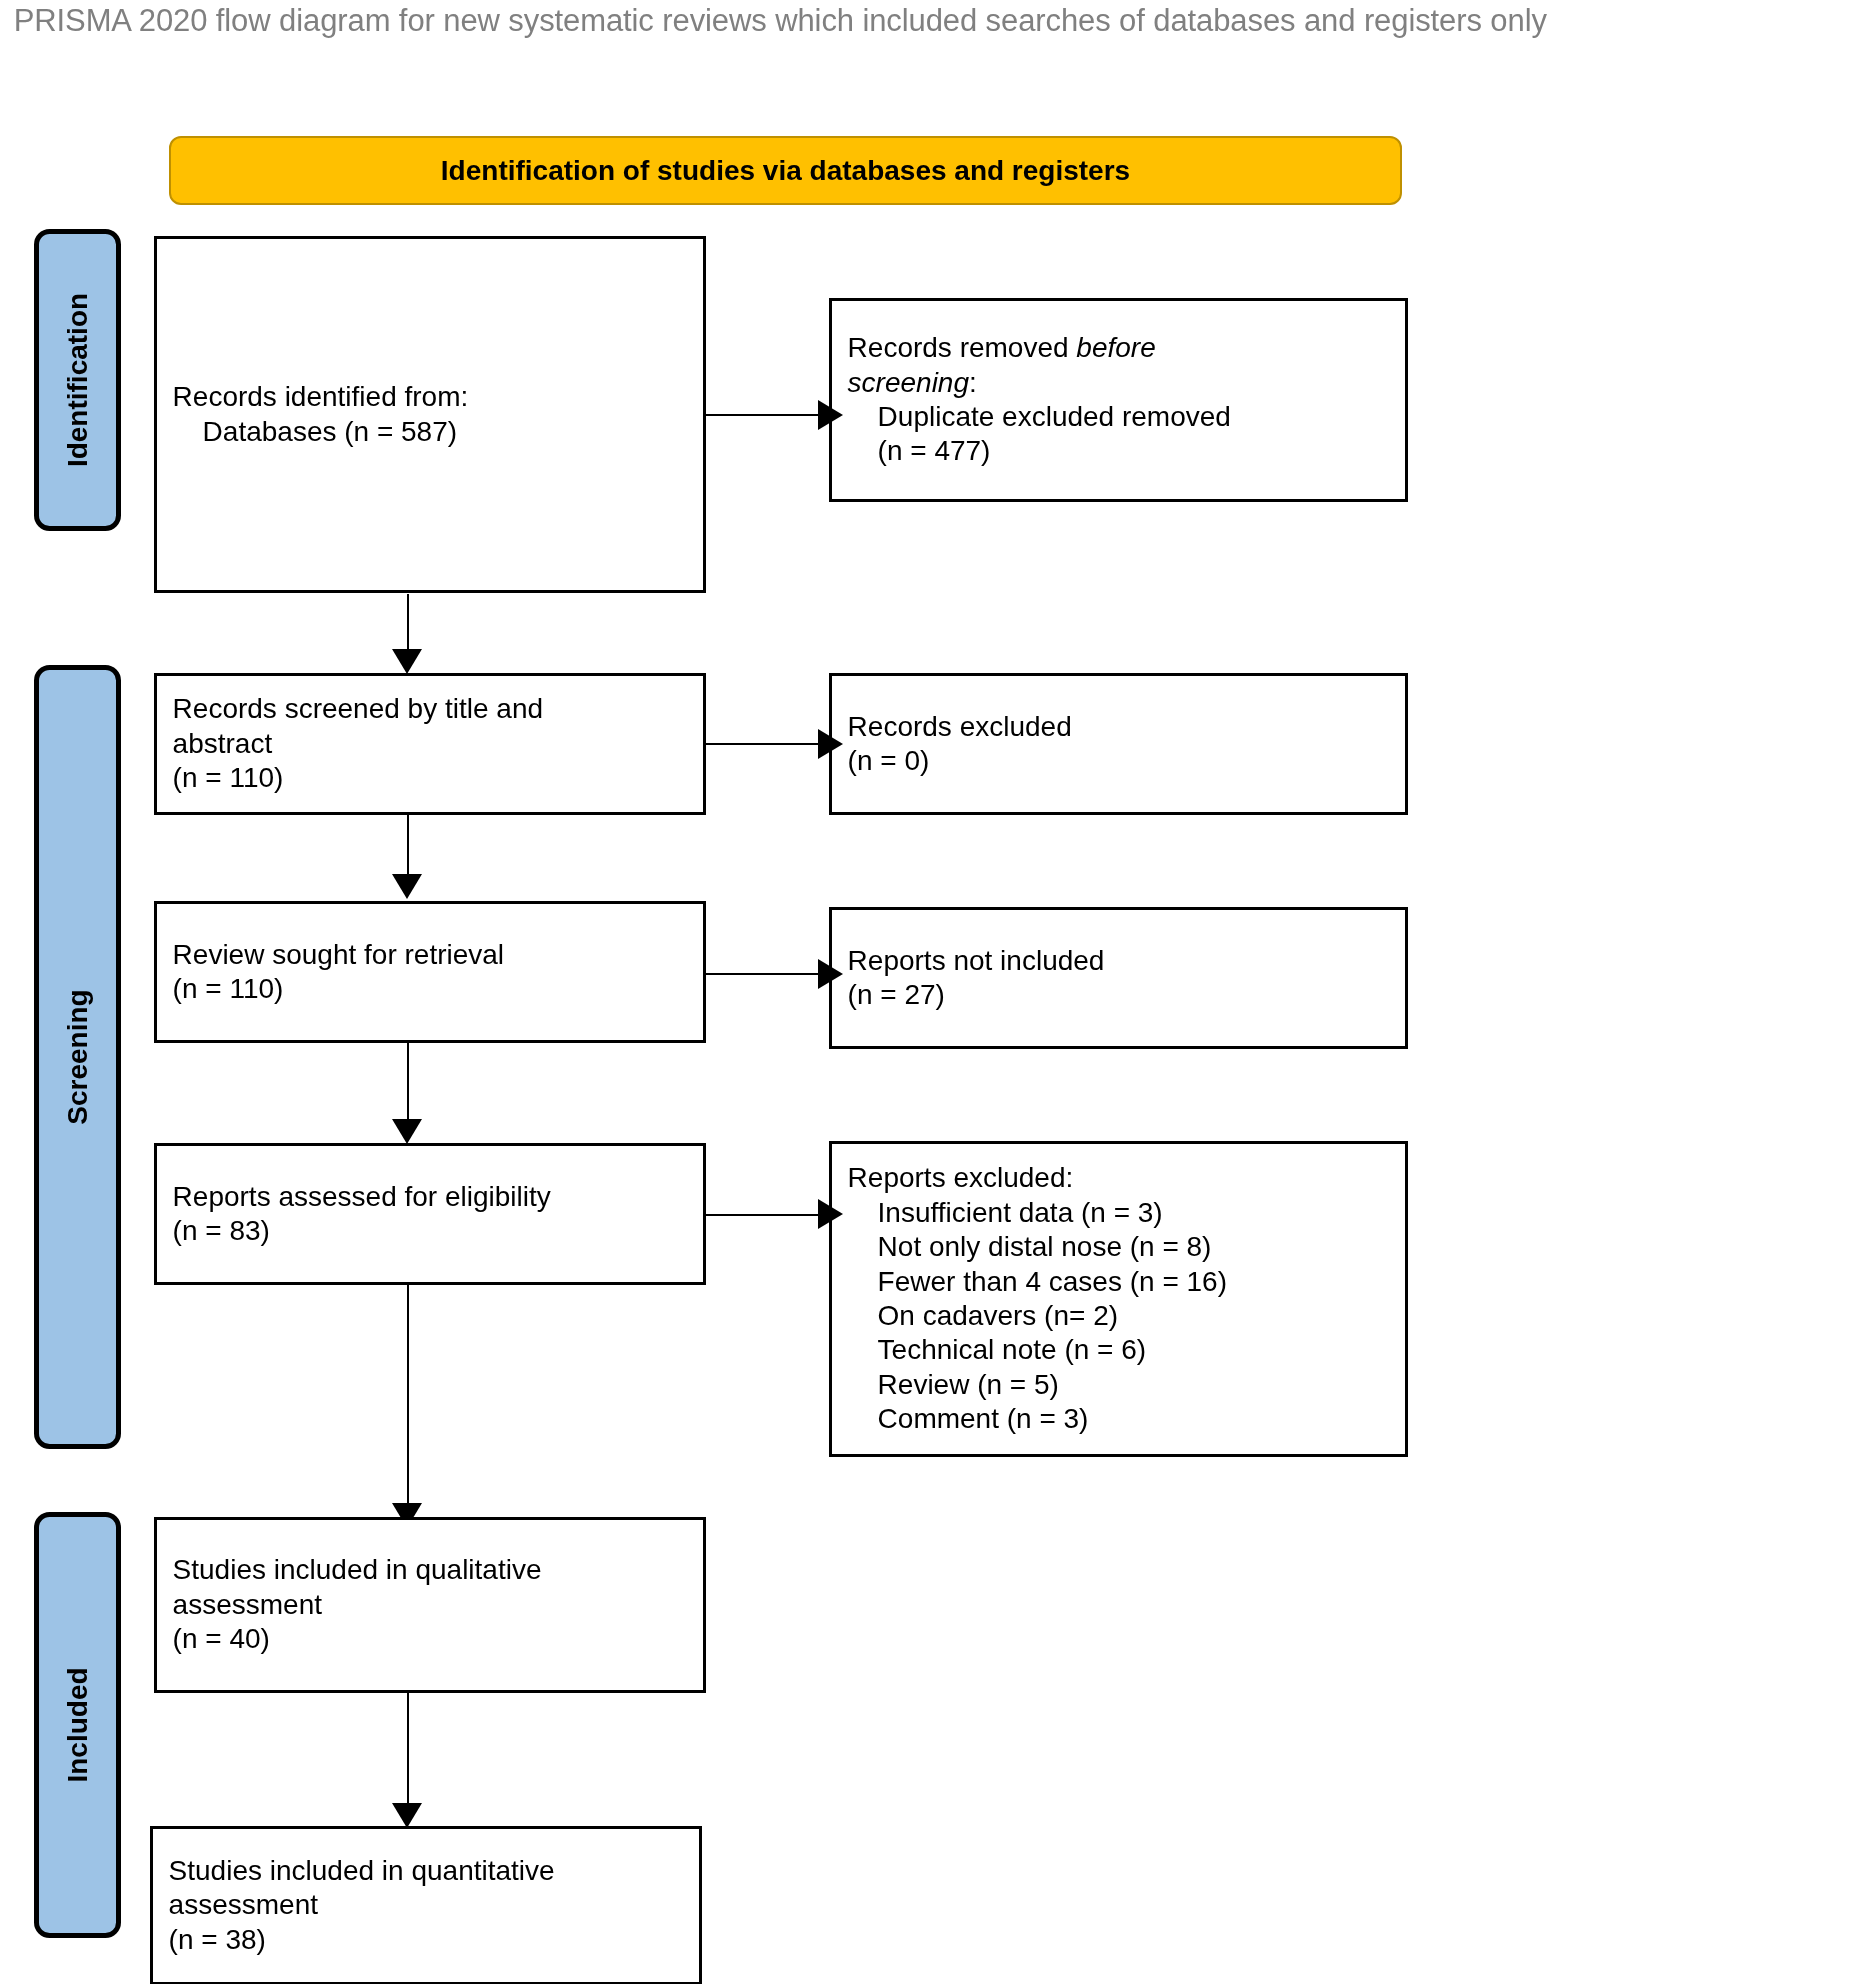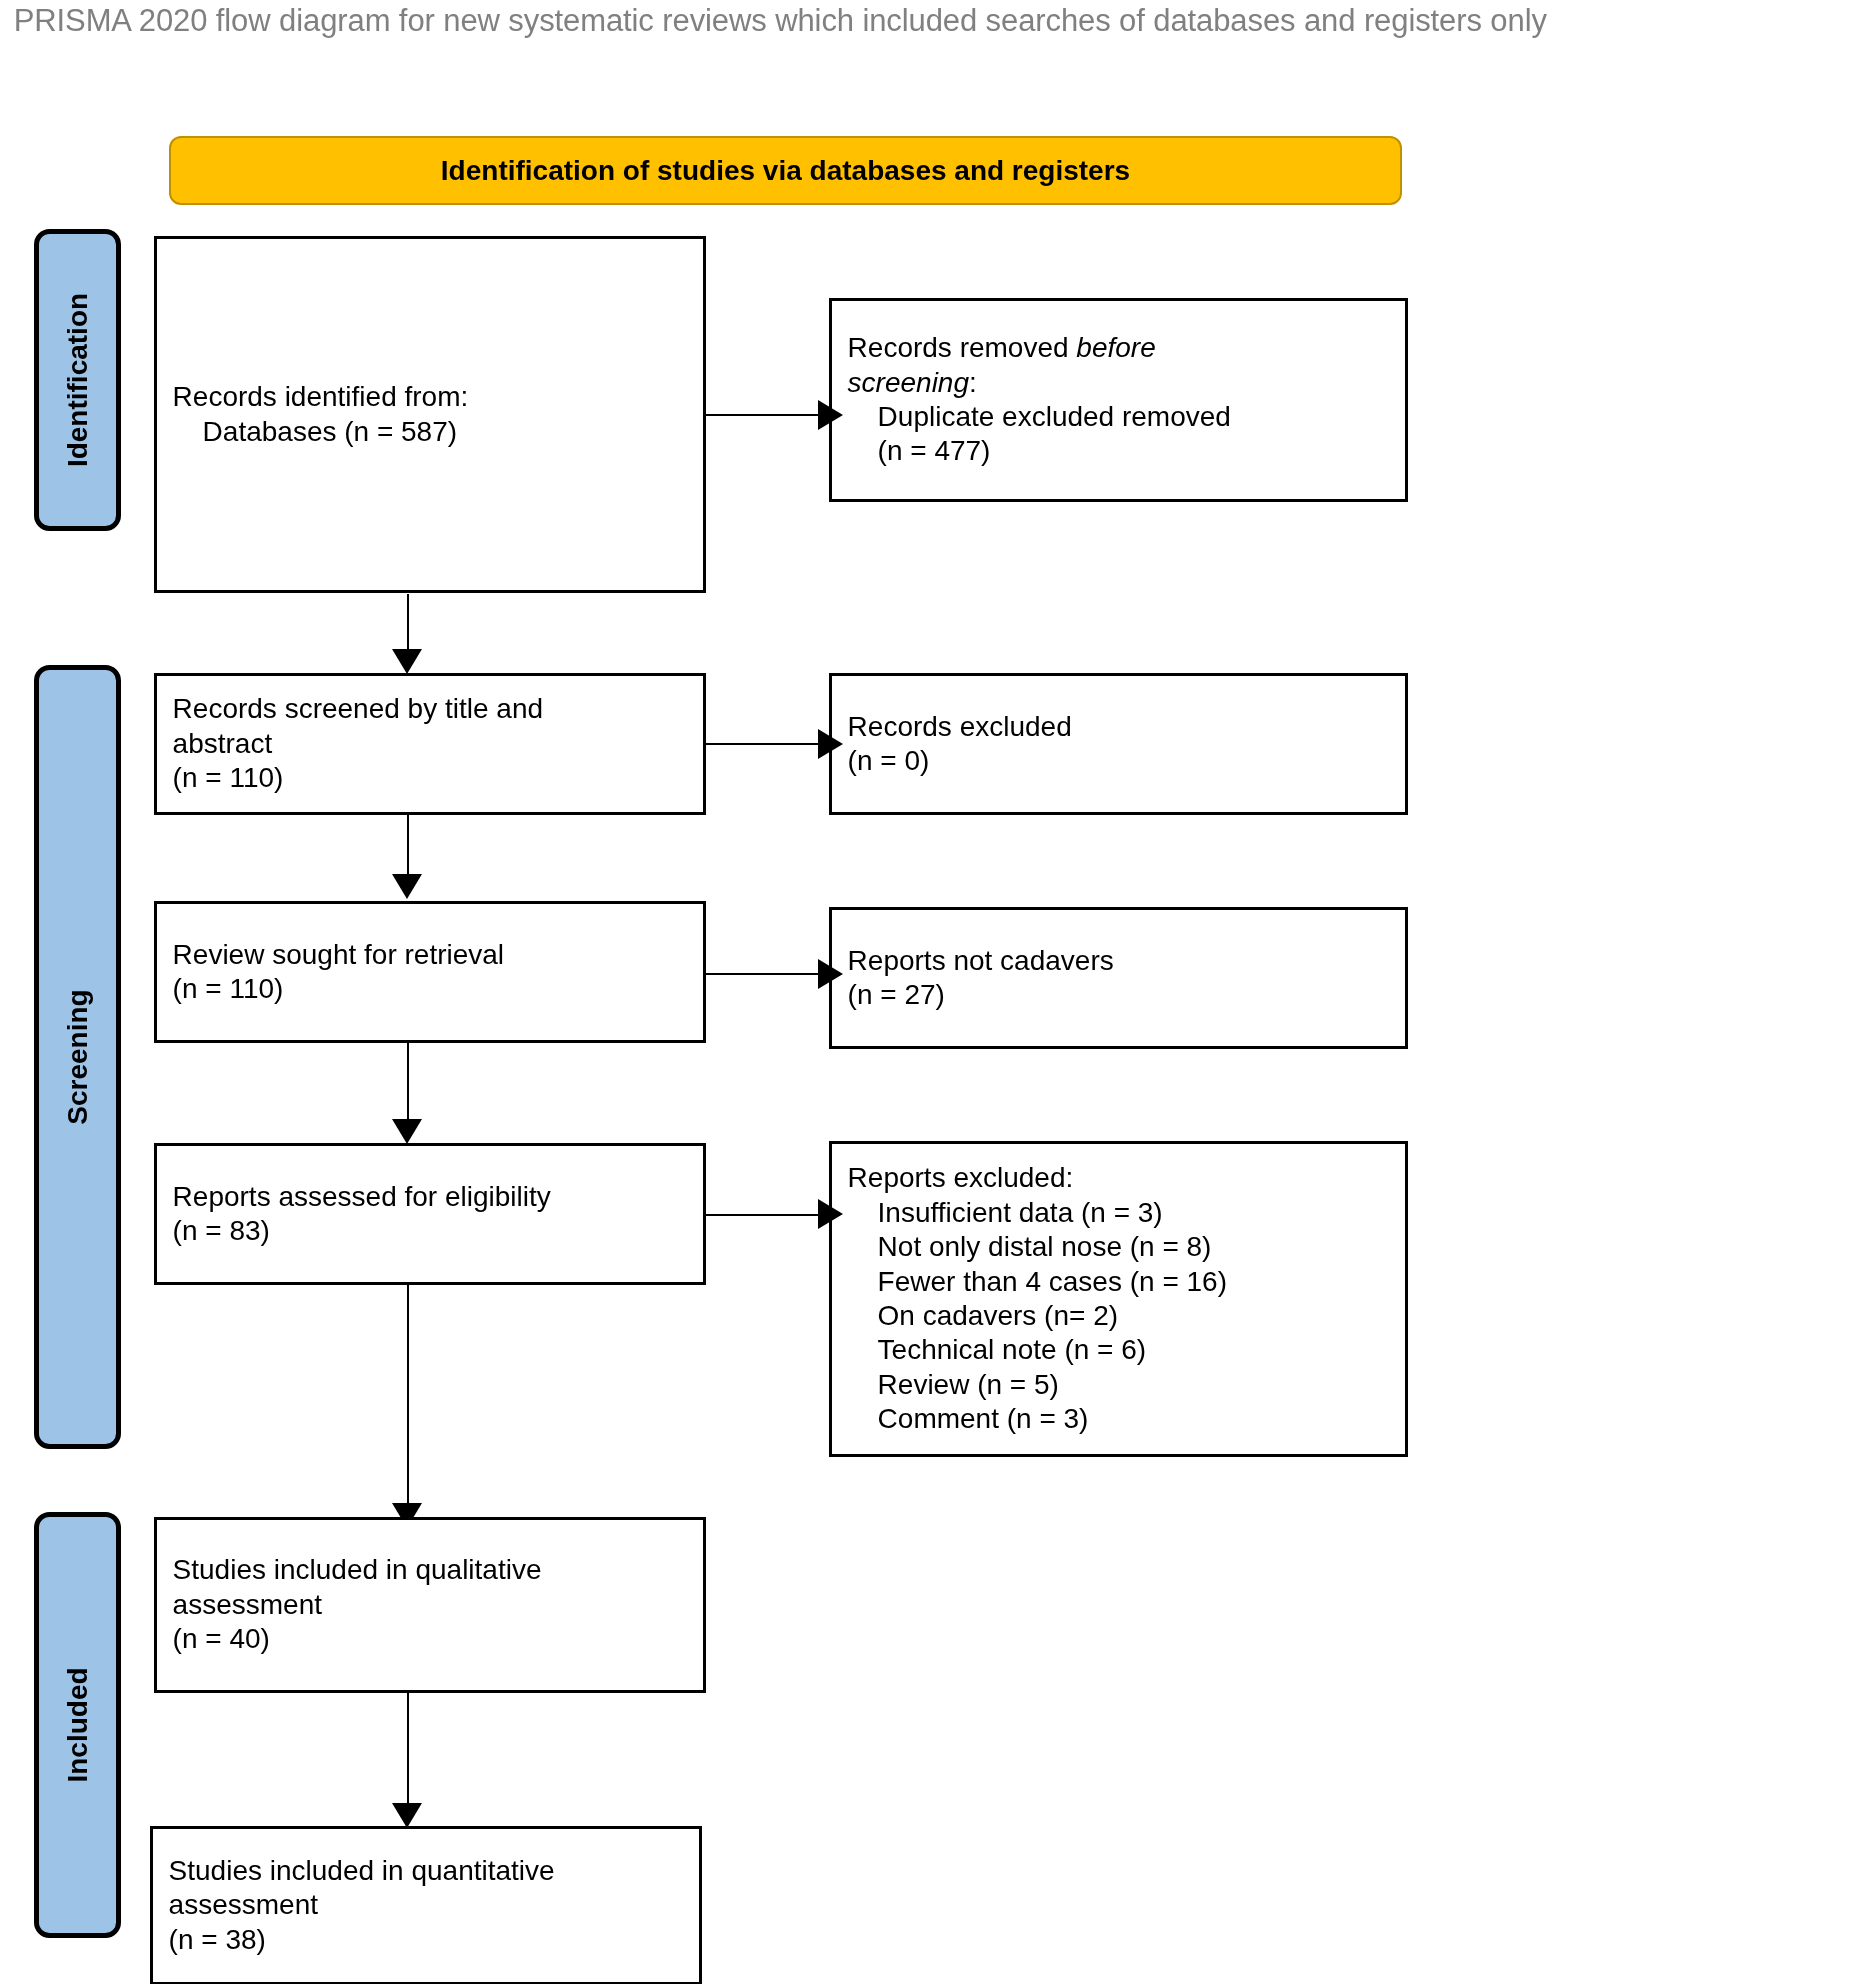--- a/index.html
+++ b/index.html
@@ -157,21 +157,21 @@
   <div class="h-head" style="left:818px; top:729px;"></div>
 
   <div class="v-line" style="left:407px; top:815px; height:64px;"></div>
   <div class="v-head" style="left:392px; top:874px;"></div>
 
   <div class="box" style="left:154px; top:901px; width:552px; height:142px;">
     <div class="box-text"><span>Review sought for retrieval</span><br><span>(n = 110)</span></div>
   </div>
 
   <div class="box" style="left:829px; top:907px; width:579px; height:142px;">
-    <div class="box-text"><span>Reports not cadavers</span><br><span>(n = 27)</span></div>
+    <div class="box-text"><span>Reports not included</span><br><span>(n = 27)</span></div>
   </div>
 
   <div class="h-line" style="left:706px; top:973px; width:112px;"></div>
   <div class="h-head" style="left:818px; top:959px;"></div>
 
   <div class="v-line" style="left:407px; top:1043px; height:80px;"></div>
   <div class="v-head" style="left:392px; top:1119px;"></div>
 
   <div class="box" style="left:154px; top:1143px; width:552px; height:142px;">
     <div class="box-text"><span>Reports assessed for eligibility</span><br><span>(n = 83)</span></div>

